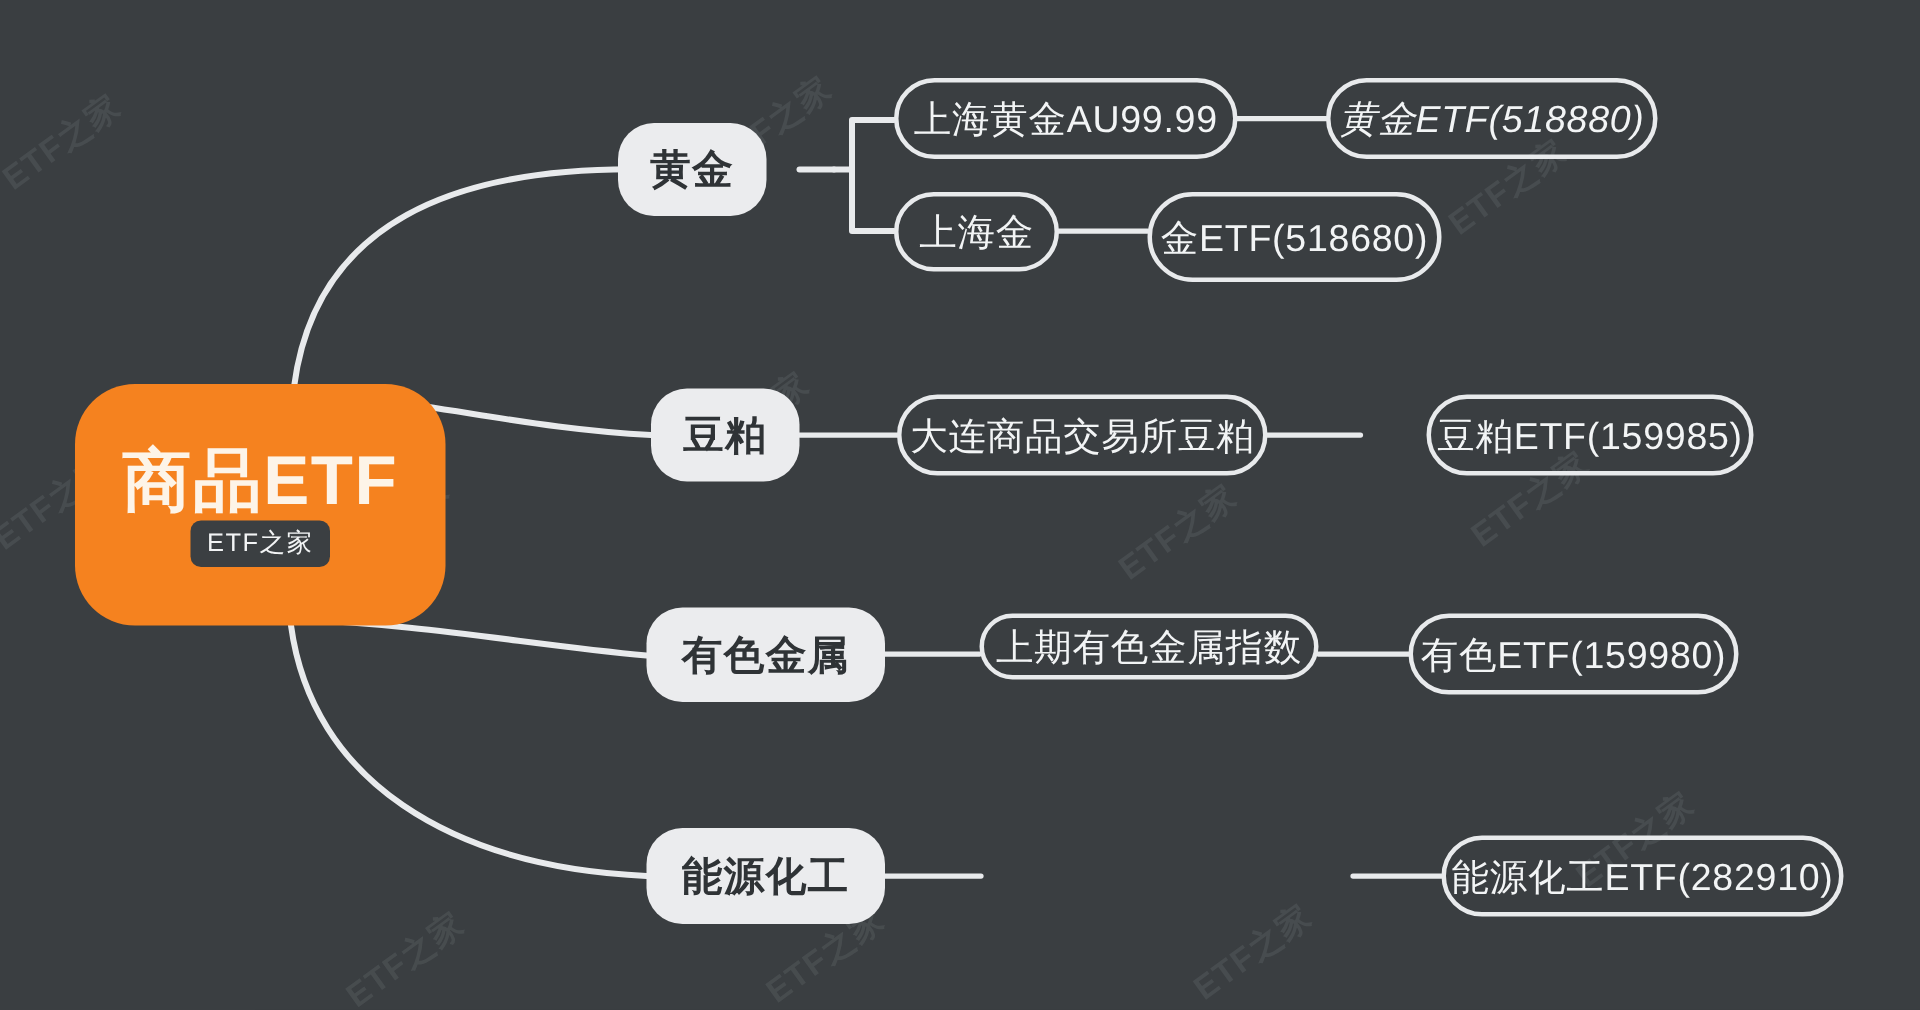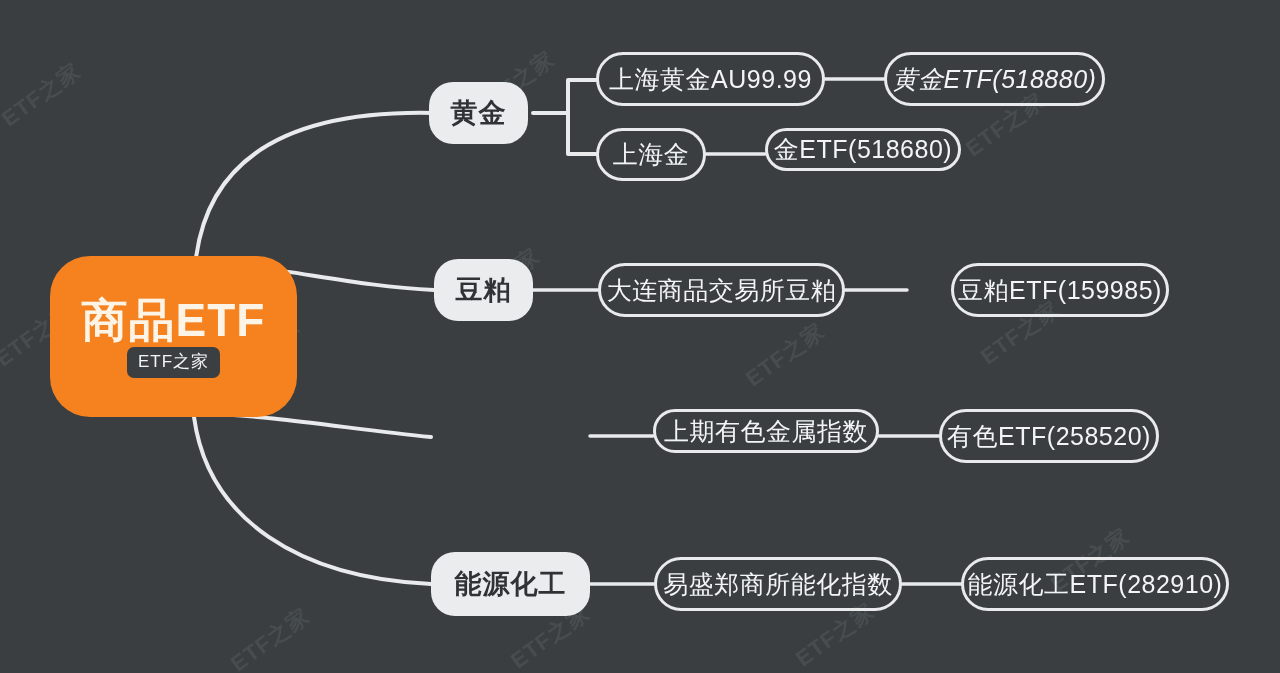--- a/index.html
+++ b/index.html
@@ -144,58 +144,58 @@
     <path class="thin" d="M 590,584 L 654,584"></path>
 
     <path class="thin" d="M 902,584 L 961,584"></path>
   </svg>
 
   <div class="node root" style="left:50px; top:256px; width:247px; height:161px;">
     <div class="root-title">商品ETF</div>
     <div class="root-badge">ETF之家</div>
   </div>
 
-  <div class="node lvl1" style="left:429px; top:82px; width:99px; height:62px;">
+  <div class="node lvl1" style="left:412px; top:82px; width:99px; height:62px;">
     <span>黄金</span>
   </div>
 
   <div class="node pill" style="left:596px; top:52px; width:229px; height:54px;">
     <span>上海黄金AU99.99</span>
   </div>
   <div class="node pill" style="left:596px; top:128px; width:110px; height:53px;">
     <span>上海金</span>
   </div>
 
   <div class="node pill" style="left:884px; top:52px; width:221px; height:54px;font-style:italic;">
     <span>黄金ETF(518880)</span>
   </div>
-  <div class="node pill" style="left:765px; top:128px; width:196px; height:43px;">
+  <div class="node pill" style="left:765px; top:128px; width:196px; height:60px;">
     <span>金ETF(518680)</span>
   </div>
 
   <div class="node pill" style="left:598px; top:263px; width:247px; height:54px;">
     <span>大连商品交易所豆粕</span>
   </div>
   <div class="node lvl1" style="left:434px; top:259px; width:99px; height:62px;">
     <span>豆粕</span>
   </div>
   <div class="node pill" style="left:907px; top:263px; width:218px; height:54px;margin-left:44px;">
     <span>豆粕ETF(159985)</span>
   </div>
 
+  <div class="node lvl1" style="left:431px; top:405px; width:159px; height:63px;">
+    <span>有色金属</span>
+  </div>
   <div class="node pill" style="left:653px; top:409px; width:226px; height:44px;">
     <span>上期有色金属指数</span>
   </div>
   <div class="node pill" style="left:939px; top:409px; width:220px; height:54px;">
-    <span>有色ETF(258520)</span>
+    <span>有色ETF(159980)</span>
   </div>
 
   <div class="node lvl1" style="left:431px; top:552px; width:159px; height:64px;">
     <span>能源化工</span>
   </div>
-  <div class="node pill" style="left:654px; top:557px; width:248px; height:54px;">
-    <span>易盛郑商所能化指数</span>
-  </div>
   <div class="node pill" style="left:961px; top:557px; width:268px; height:54px;">
     <span>能源化工ETF(282910)</span>
   </div>
 
 </div>
 
 </body></html>

